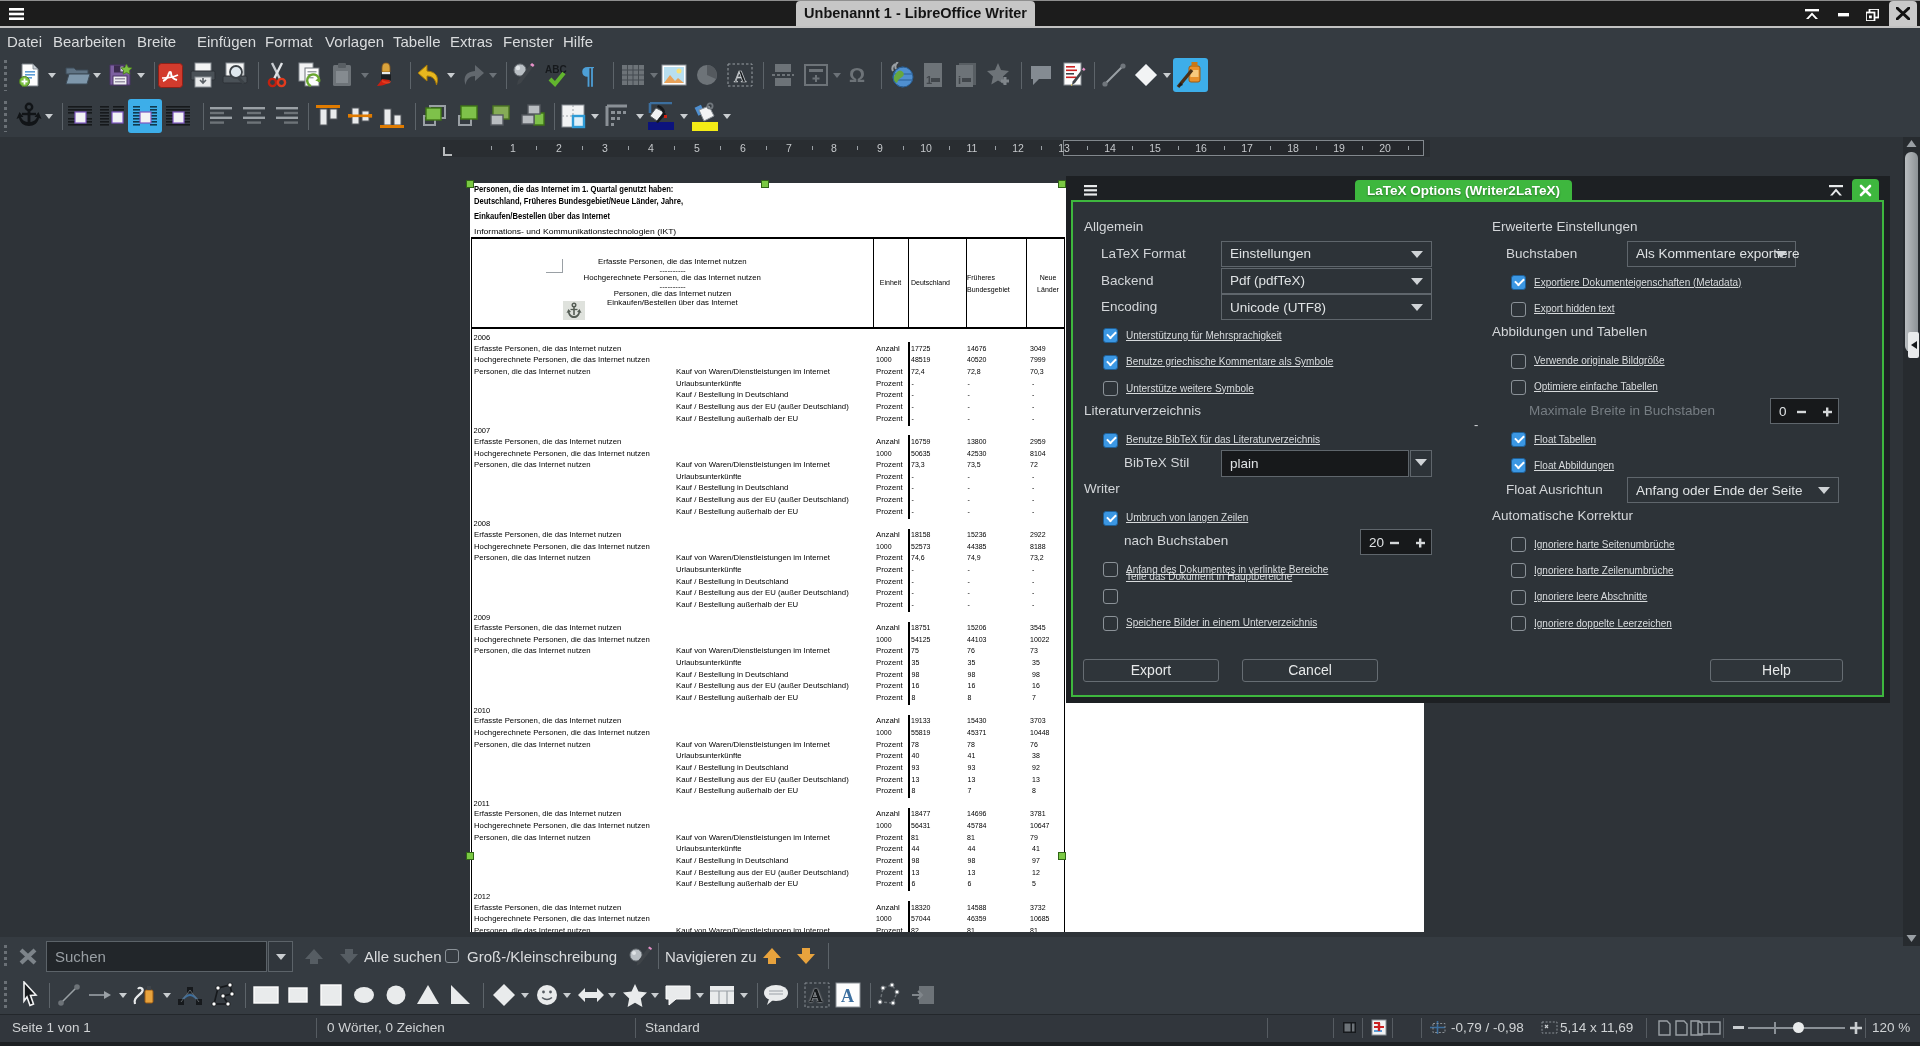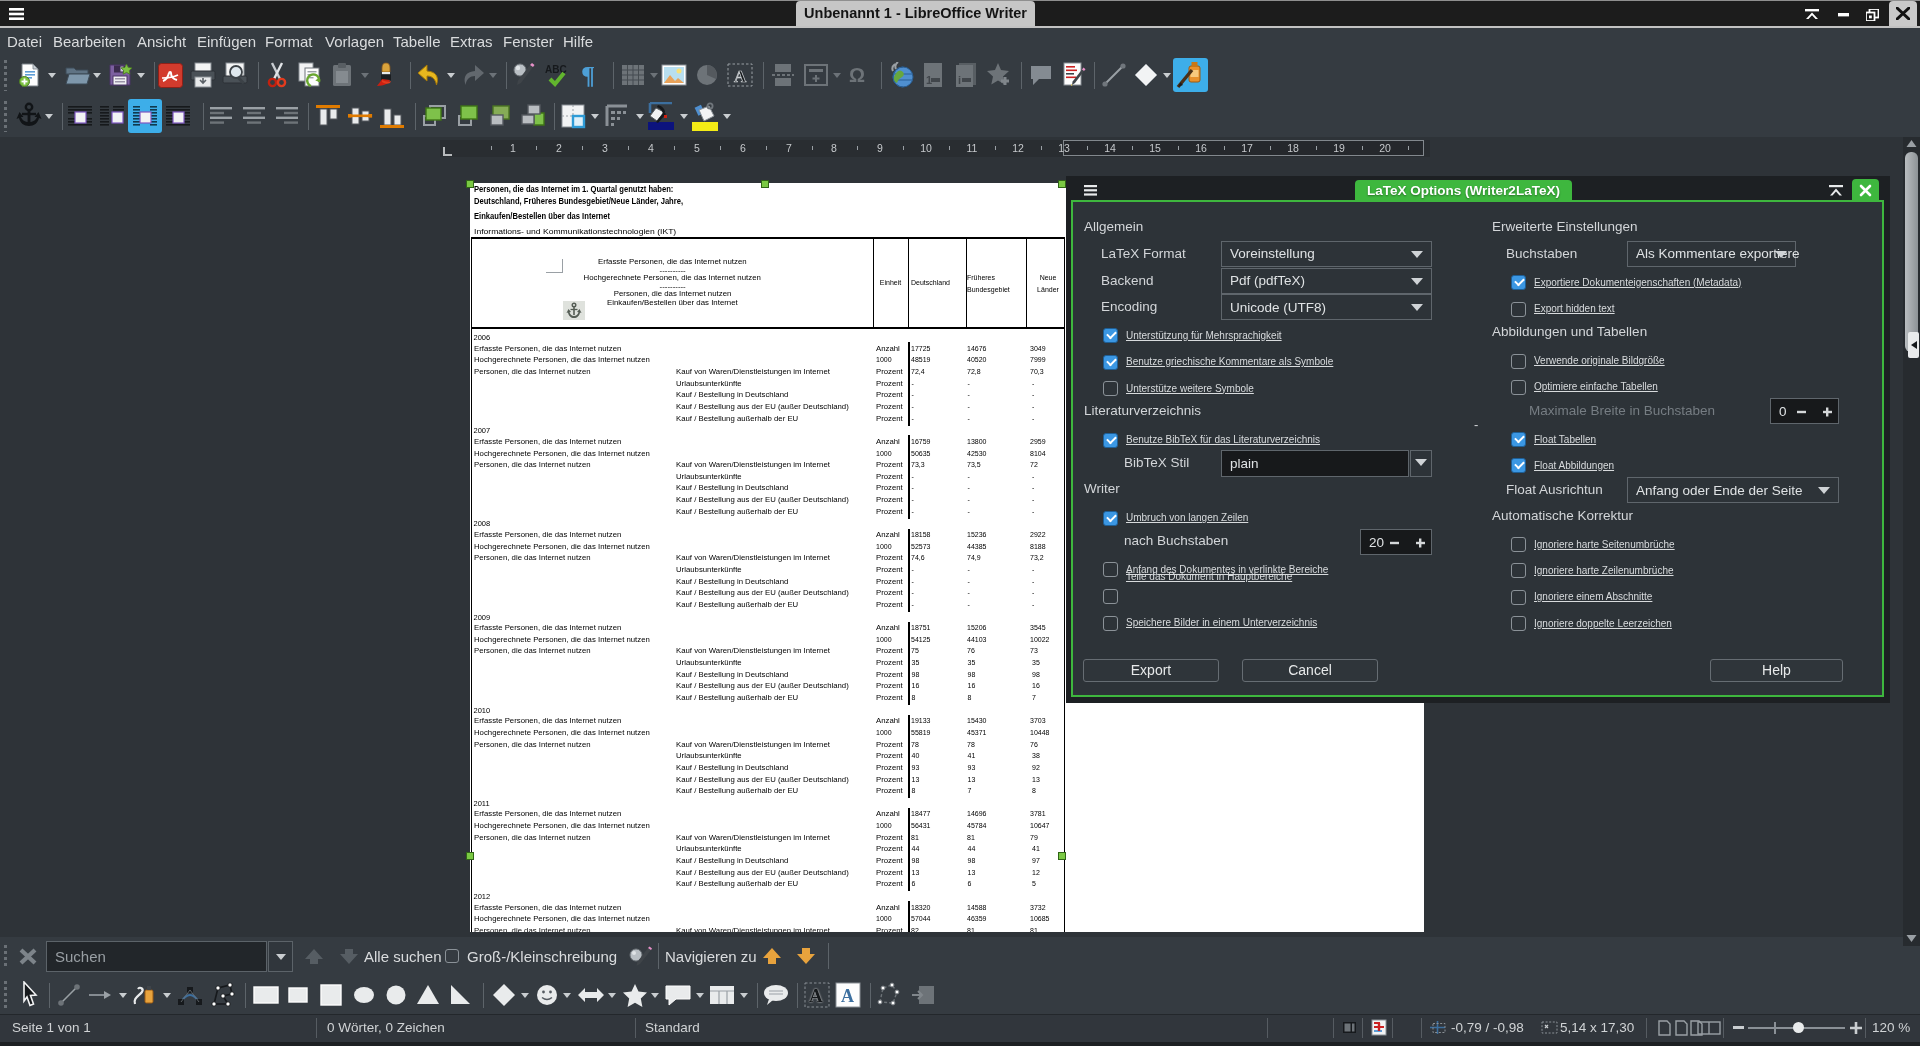--- a/index.html
+++ b/index.html
@@ -86,21 +86,21 @@
       <rect x="3.5" y="0" width="9" height="8.5" fill="none" stroke="#fff" stroke-width="1.8"></rect>
       <rect x="0" y="3.5" width="8.5" height="8.5" fill="#1c1c1c" stroke="#fff" stroke-width="1.8"></rect>
       <rect x="3" y="6.5" width="2.8" height="2.8" fill="#fff"></rect>
     </svg>
 <div class="abs" style="left:1889px;top:1px;width:28px;height:25px;background:#c9c9c9;border-radius:4px 4px 0 0"></div>
 <svg class="icon" style="left:1896px;top:7px" width="14" height="13">
       <path d="M1 1 L13 12 M13 1 L1 12" stroke="#111" stroke-width="3" stroke-linecap="round"></path>
     </svg>
 <div class="mi" style="left:7px">Datei</div>
 <div class="mi" style="left:53px">Bearbeiten</div>
-<div class="mi" style="left:137px">Ansicht</div>
+<div class="mi" style="left:137px">Breite</div>
 <div class="mi" style="left:197px">Einfügen</div>
 <div class="mi" style="left:265px">Format</div>
 <div class="mi" style="left:325px">Vorlagen</div>
 <div class="mi" style="left:393px">Tabelle</div>
 <div class="mi" style="left:450px">Extras</div>
 <div class="mi" style="left:503px">Fenster</div>
 <div class="mi" style="left:563px">Hilfe</div>
 <div class="grip" style="left:4px;top:60px;height:31px"></div>
 <svg class="icon" style="left:18px;top:63px;z-index:1" width="24" height="24" viewBox="0 0 24 24">
       <path d="M4 1 h11 l5 5 v17 h-16 z" fill="#fdfdfd" stroke="#7a8288" stroke-width="1"></path>
@@ -780,21 +780,21 @@
       <path d="M7 3.5 L13 10.5 L10.5 10.5 L7 6.5 L3.5 10.5 L1 10.5 Z" fill="#e8eaeb"></path>
     </svg>
 <div class="abs" style="left:1852px;top:179px;width:27px;height:23px;background:#3eb73e;border-radius:4px 4px 0 0;z-index:45"></div>
 <svg class="icon" style="left:1859px;top:184px;z-index:46" width="13" height="13">
       <path d="M2 2 L11 11 M11 2 L2 11" stroke="#fff" stroke-width="2.6" stroke-linecap="round"></path>
     </svg>
 <div id="dlgbody"></div>
 <div class="dlab" style="left:1084px;top:218px;font-size:13.5px;z-index:50">Allgemein</div>
 <div class="dlab" style="left:1101px;top:245px;font-size:13.5px;z-index:50">LaTeX Format</div>
 <div class="dbox" style="left:1221px;top:240.5px;width:211px;height:26px;z-index:50">
-      <div class="txt">Voreinstellung</div>
+      <div class="txt">Einstellungen</div>
       <div class="darr"></div>
     </div>
 <div class="dlab" style="left:1101px;top:271.5px;font-size:13.5px;z-index:50">Backend</div>
 <div class="dbox" style="left:1221px;top:267.5px;width:211px;height:26px;z-index:50">
       <div class="txt">Pdf (pdfTeX)</div>
       <div class="darr"></div>
     </div>
 <div class="dlab" style="left:1101px;top:298px;font-size:13.5px;z-index:50">Encoding</div>
 <div class="dbox" style="left:1221px;top:294px;width:211px;height:26px;z-index:50">
       <div class="txt">Unicode (UTF8)</div>
@@ -870,21 +870,21 @@
 <div class="dbox" style="left:1627px;top:477px;width:212px;height:26px;z-index:50">
       <div class="txt">Anfang oder Ende der Seite</div>
       <div class="darr"></div>
     </div>
 <div class="dlab" style="left:1492px;top:507px;font-size:13.5px;z-index:50">Automatische Korrektur</div>
 <div class="chk off" style="left:1511px;top:537px;z-index:50"></div>
 <div class="clab" style="left:1534px;top:536.5px;z-index:50">Ignoriere harte Seitenumbrüche</div>
 <div class="chk off" style="left:1511px;top:563px;z-index:50"></div>
 <div class="clab" style="left:1534px;top:562.5px;z-index:50">Ignoriere harte Zeilenumbrüche</div>
 <div class="chk off" style="left:1511px;top:589.5px;z-index:50"></div>
-<div class="clab" style="left:1534px;top:589px;z-index:50">Ignoriere einem Abschnitte</div>
+<div class="clab" style="left:1534px;top:589px;z-index:50">Ignoriere leere Abschnitte</div>
 <div class="chk off" style="left:1511px;top:616px;z-index:50"></div>
 <div class="clab" style="left:1534px;top:615.5px;z-index:50">Ignoriere doppelte Leerzeichen</div>
 <div class="dbtn" style="left:1710px;top:659px;width:133px;z-index:50">Help</div>
 <div id="findbar"></div>
 <div class="grip" style="left:4px;top:945px;height:22px"></div>
 <svg class="icon" style="left:18px;top:947px" width="20" height="19">
       <path d="M3 3 L17 16 M17 3 L3 16" stroke="#7d848a" stroke-width="4.2"></path>
     </svg>
 <div class="abs" style="left:46px;top:941px;width:221px;height:31px;background:#22262a;border:1px solid #5c6369"></div>
 <div class="abs" style="left:55px;top:948px;font-size:15px;color:#999fa4">Suchen</div>
@@ -1063,21 +1063,21 @@
 <div class="sdiv" style="left:1421px"></div>
 <svg class="icon" style="left:1429px;top:1021px" width="17" height="13">
       <path d="M1 6.5 h15 M8.5 0 v13" stroke="#3c6f9f" stroke-width="1.6"></path>
       <rect x="4" y="2.5" width="12" height="9" fill="none" stroke="#8a9096" stroke-dasharray="2 1.6"></rect>
     </svg>
 <div class="stxt" style="left:1451px">-0,79 / -0,98</div>
 <svg class="icon" style="left:1541px;top:1021px" width="17" height="13">
       <rect x="1" y="1" width="15" height="11" fill="none" stroke="#8a9096" stroke-dasharray="2 1.6"></rect>
       <path d="M4 4 l3 3 m0 -3 l-3 3" stroke="#c9cdd0" stroke-width="1.2"></path>
     </svg>
-<div class="stxt" style="left:1560px">5,14 x 17,30</div>
+<div class="stxt" style="left:1560px">5,14 x 11,69</div>
 <div class="sdiv" style="left:1646px"></div>
 <svg class="icon" style="left:1658px;top:1020px" width="13" height="16">
       <path d="M1 1 h8 l3 3 v11 h-11 z" fill="none" stroke="#9aa0a5" stroke-width="1.4"></path>
     </svg>
 <svg class="icon" style="left:1675px;top:1020px" width="30" height="16">
       <path d="M1 1 h8 l3 3 v11 h-11 z" fill="none" stroke="#9aa0a5" stroke-width="1.4"></path>
       <path d="M16 1 h8 l3 3 v11 h-11 z" fill="none" stroke="#9aa0a5" stroke-width="1.4"></path>
     </svg>
 <svg class="icon" style="left:1697px;top:1020px" width="30" height="16">
       <rect x="1" y="2" width="22" height="12" fill="none" stroke="#9aa0a5" stroke-width="1.4"></rect>

